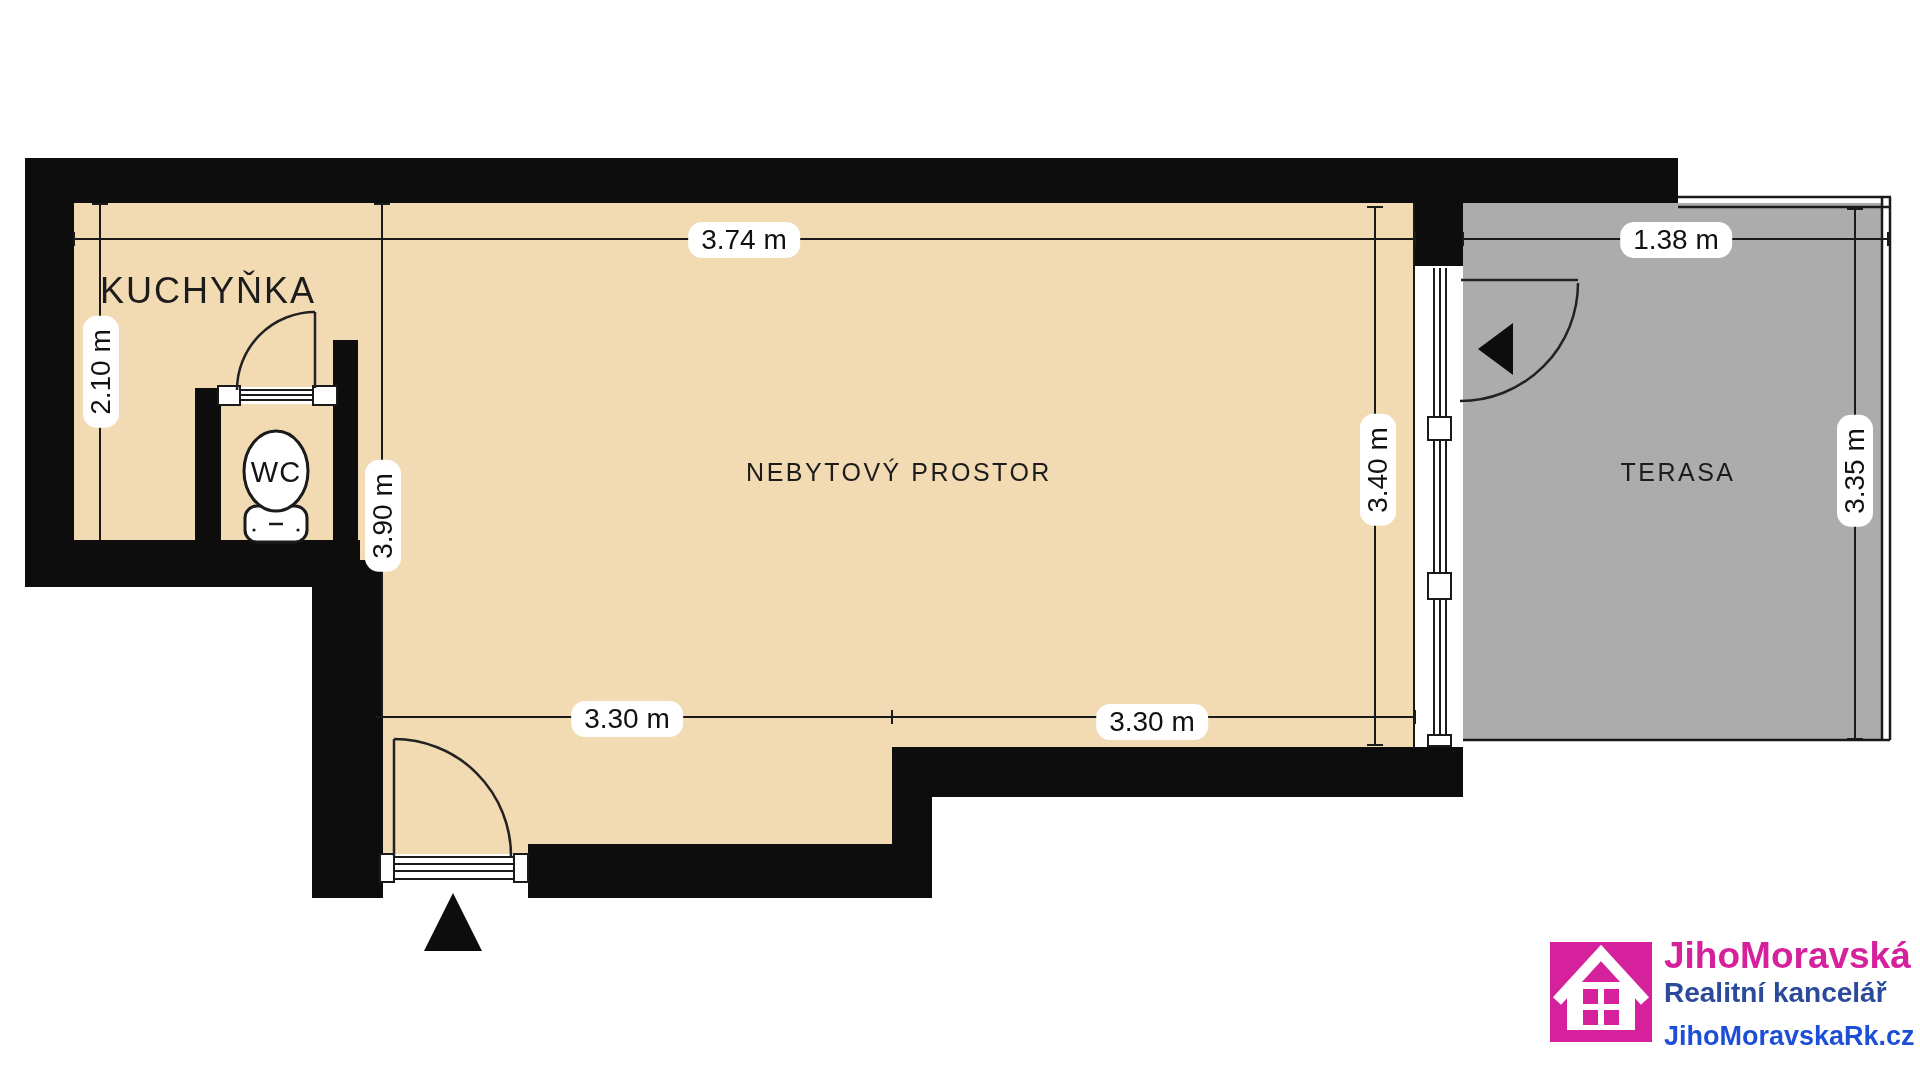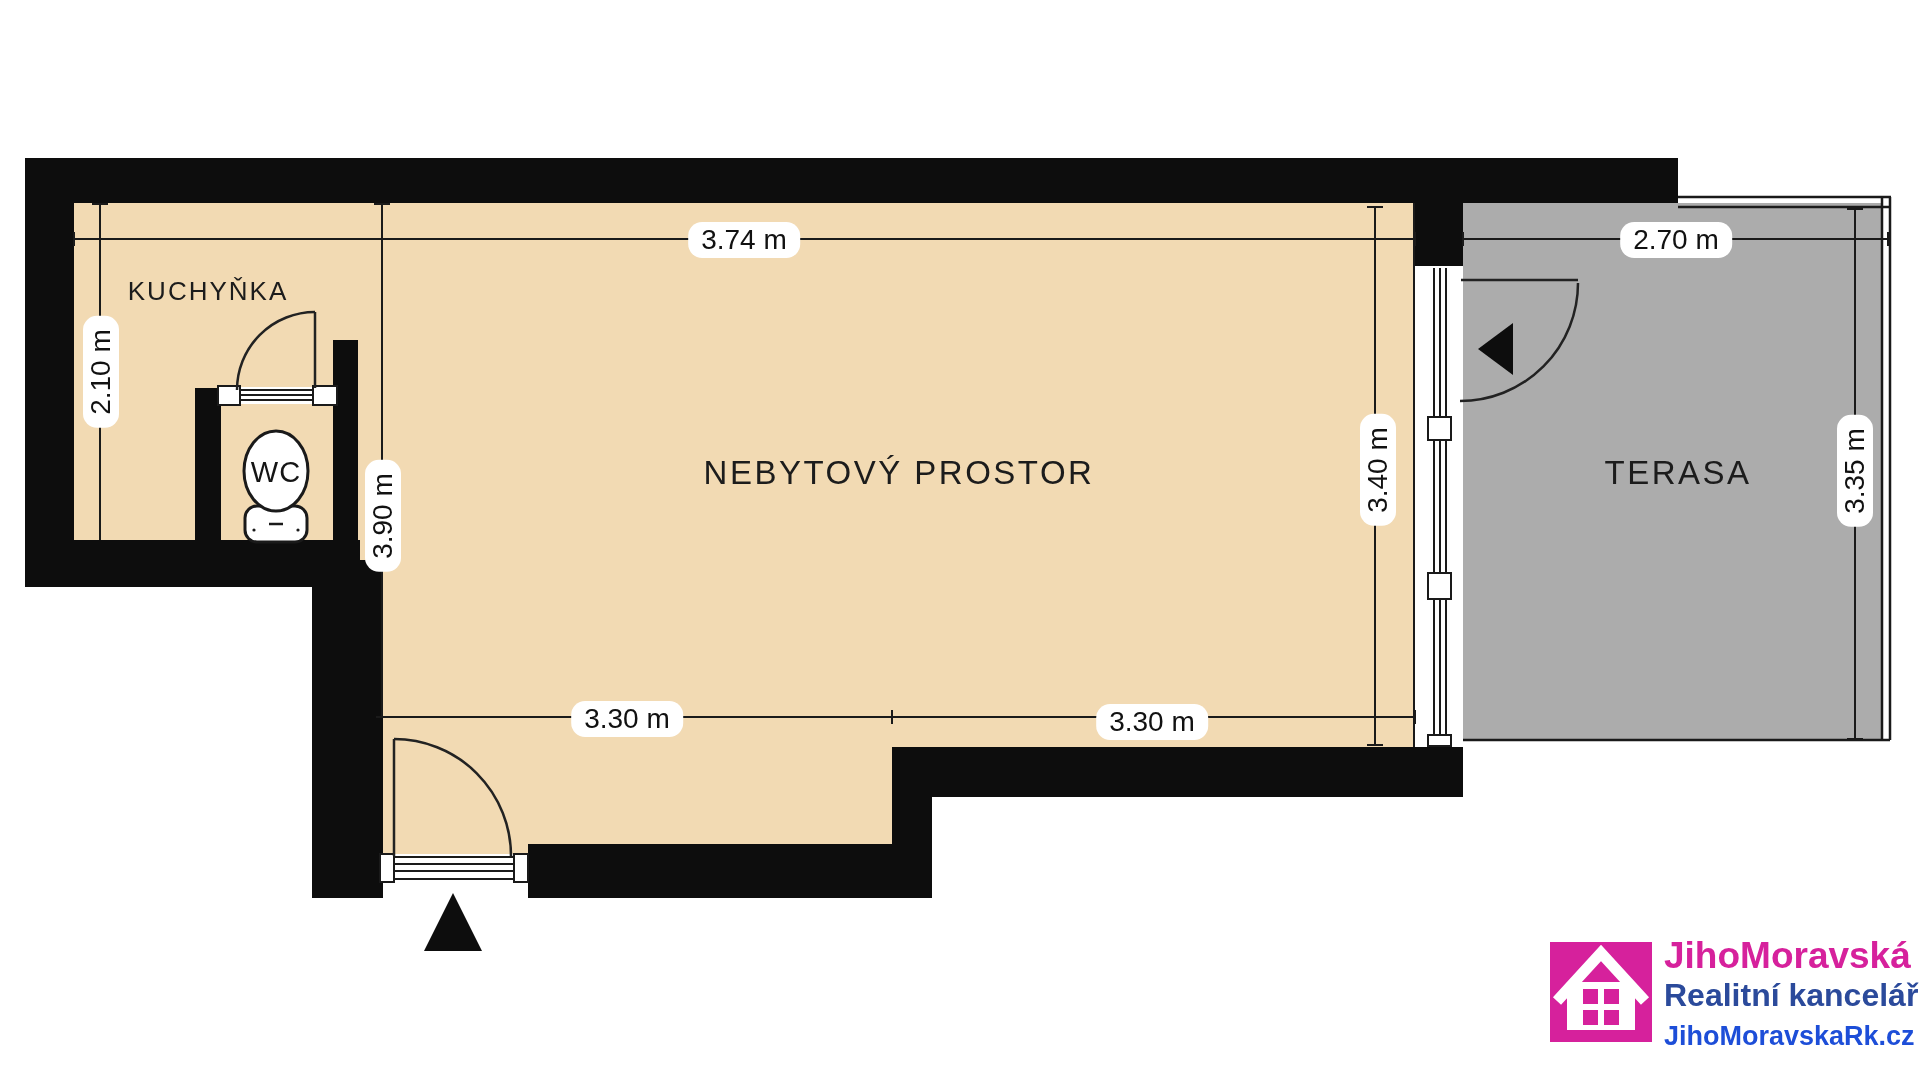--- a/index.html
+++ b/index.html
@@ -1,27 +1,27 @@
 <!DOCTYPE html>
 <html><head>
 <meta charset="utf-8">
 <style>
   html,body{margin:0;padding:0;background:#ffffff;}
   #stage{position:relative;width:1920px;height:1080px;background:#ffffff;overflow:hidden;
          font-family:"Liberation Sans","DejaVu Sans",sans-serif;}
   #plan-svg{position:absolute;left:0;top:0;}
   .lbl{position:absolute;transform:translate(-50%,-50%);white-space:nowrap;color:#151515;line-height:1;}
-  .room{font-size:26px;letter-spacing:2px;color:#1c1c1c;}
-  .room-big{font-size:33px;letter-spacing:2.5px;text-align:right;}
+  .room{font-size:36px;letter-spacing:2px;color:#1c1c1c;}
+  .room-big{font-size:25px;letter-spacing:2.5px;text-align:right;}
   .wc-lbl{font-size:29px;letter-spacing:1px;text-align:center;}
   .pill{background:#ffffff;border-radius:14px;padding:4px 13px;font-size:28px;color:#111;}
   .pill.rot{transform:translate(-50%,-50%) rotate(-90deg);}
   .logo-text{position:absolute;line-height:1;font-weight:bold;white-space:nowrap;}
   .logo-brand{font-size:37px;color:#D6219C;text-align:center;}
-  .logo-sub{font-size:32px;color:#2B4A9B;}
+  .logo-sub{font-size:28px;color:#2B4A9B;}
   .logo-site{font-size:27px;color:#1d4ed8;}
 </style>
 </head>
 <body>
 
 <div id="stage">
 
   <svg id="plan-svg" width="1920" height="1080" viewBox="0 0 1920 1080">
 
     <rect x="74" y="203" width="286" height="337" fill="#F2DAB3"></rect>
@@ -153,21 +153,21 @@
       <path d="M1557,1001 L1601,953 L1645,1001" fill="none" stroke="#ffffff" stroke-width="11"></path>
     </g>
   </svg>
 
   <div class="lbl room" style="left:208px;top:291px">KUCHYŇKA</div>
   <div class="lbl wc-lbl" style="left:276px;top:472px">WC</div>
   <div class="lbl room room-big" style="left:899px;top:472px">NEBYTOVÝ PROSTOR</div>
   <div class="lbl room room-big" style="left:1678px;top:472px">TERASA</div>
 
   <div class="lbl pill" style="left:744px;top:240px">3.74 m</div>
-  <div class="lbl pill" style="left:1676px;top:240px">2.70 m</div>
+  <div class="lbl pill" style="left:1676px;top:240px">1.38 m</div>
   <div class="lbl pill" style="left:627px;top:719px">3.30 m</div>
   <div class="lbl pill" style="left:1152px;top:722px">3.30 m</div>
   <div class="lbl pill rot" style="left:101px;top:372px">2.10 m</div>
   <div class="lbl pill rot" style="left:383px;top:516px">3.90 m</div>
   <div class="lbl pill rot" style="left:1378px;top:470px">3.40 m</div>
   <div class="lbl pill rot" style="left:1855px;top:471px">3.35 m</div>
 
   <div class="logo-text logo-brand" style="left:1664px;top:937px">JihoMoravská</div>
   <div class="logo-text logo-sub" style="left:1664px;top:979px">Realitní kancelář</div>
   <div class="logo-text logo-site" style="left:1664px;top:1023px">JihoMoravskaRk.cz</div>

